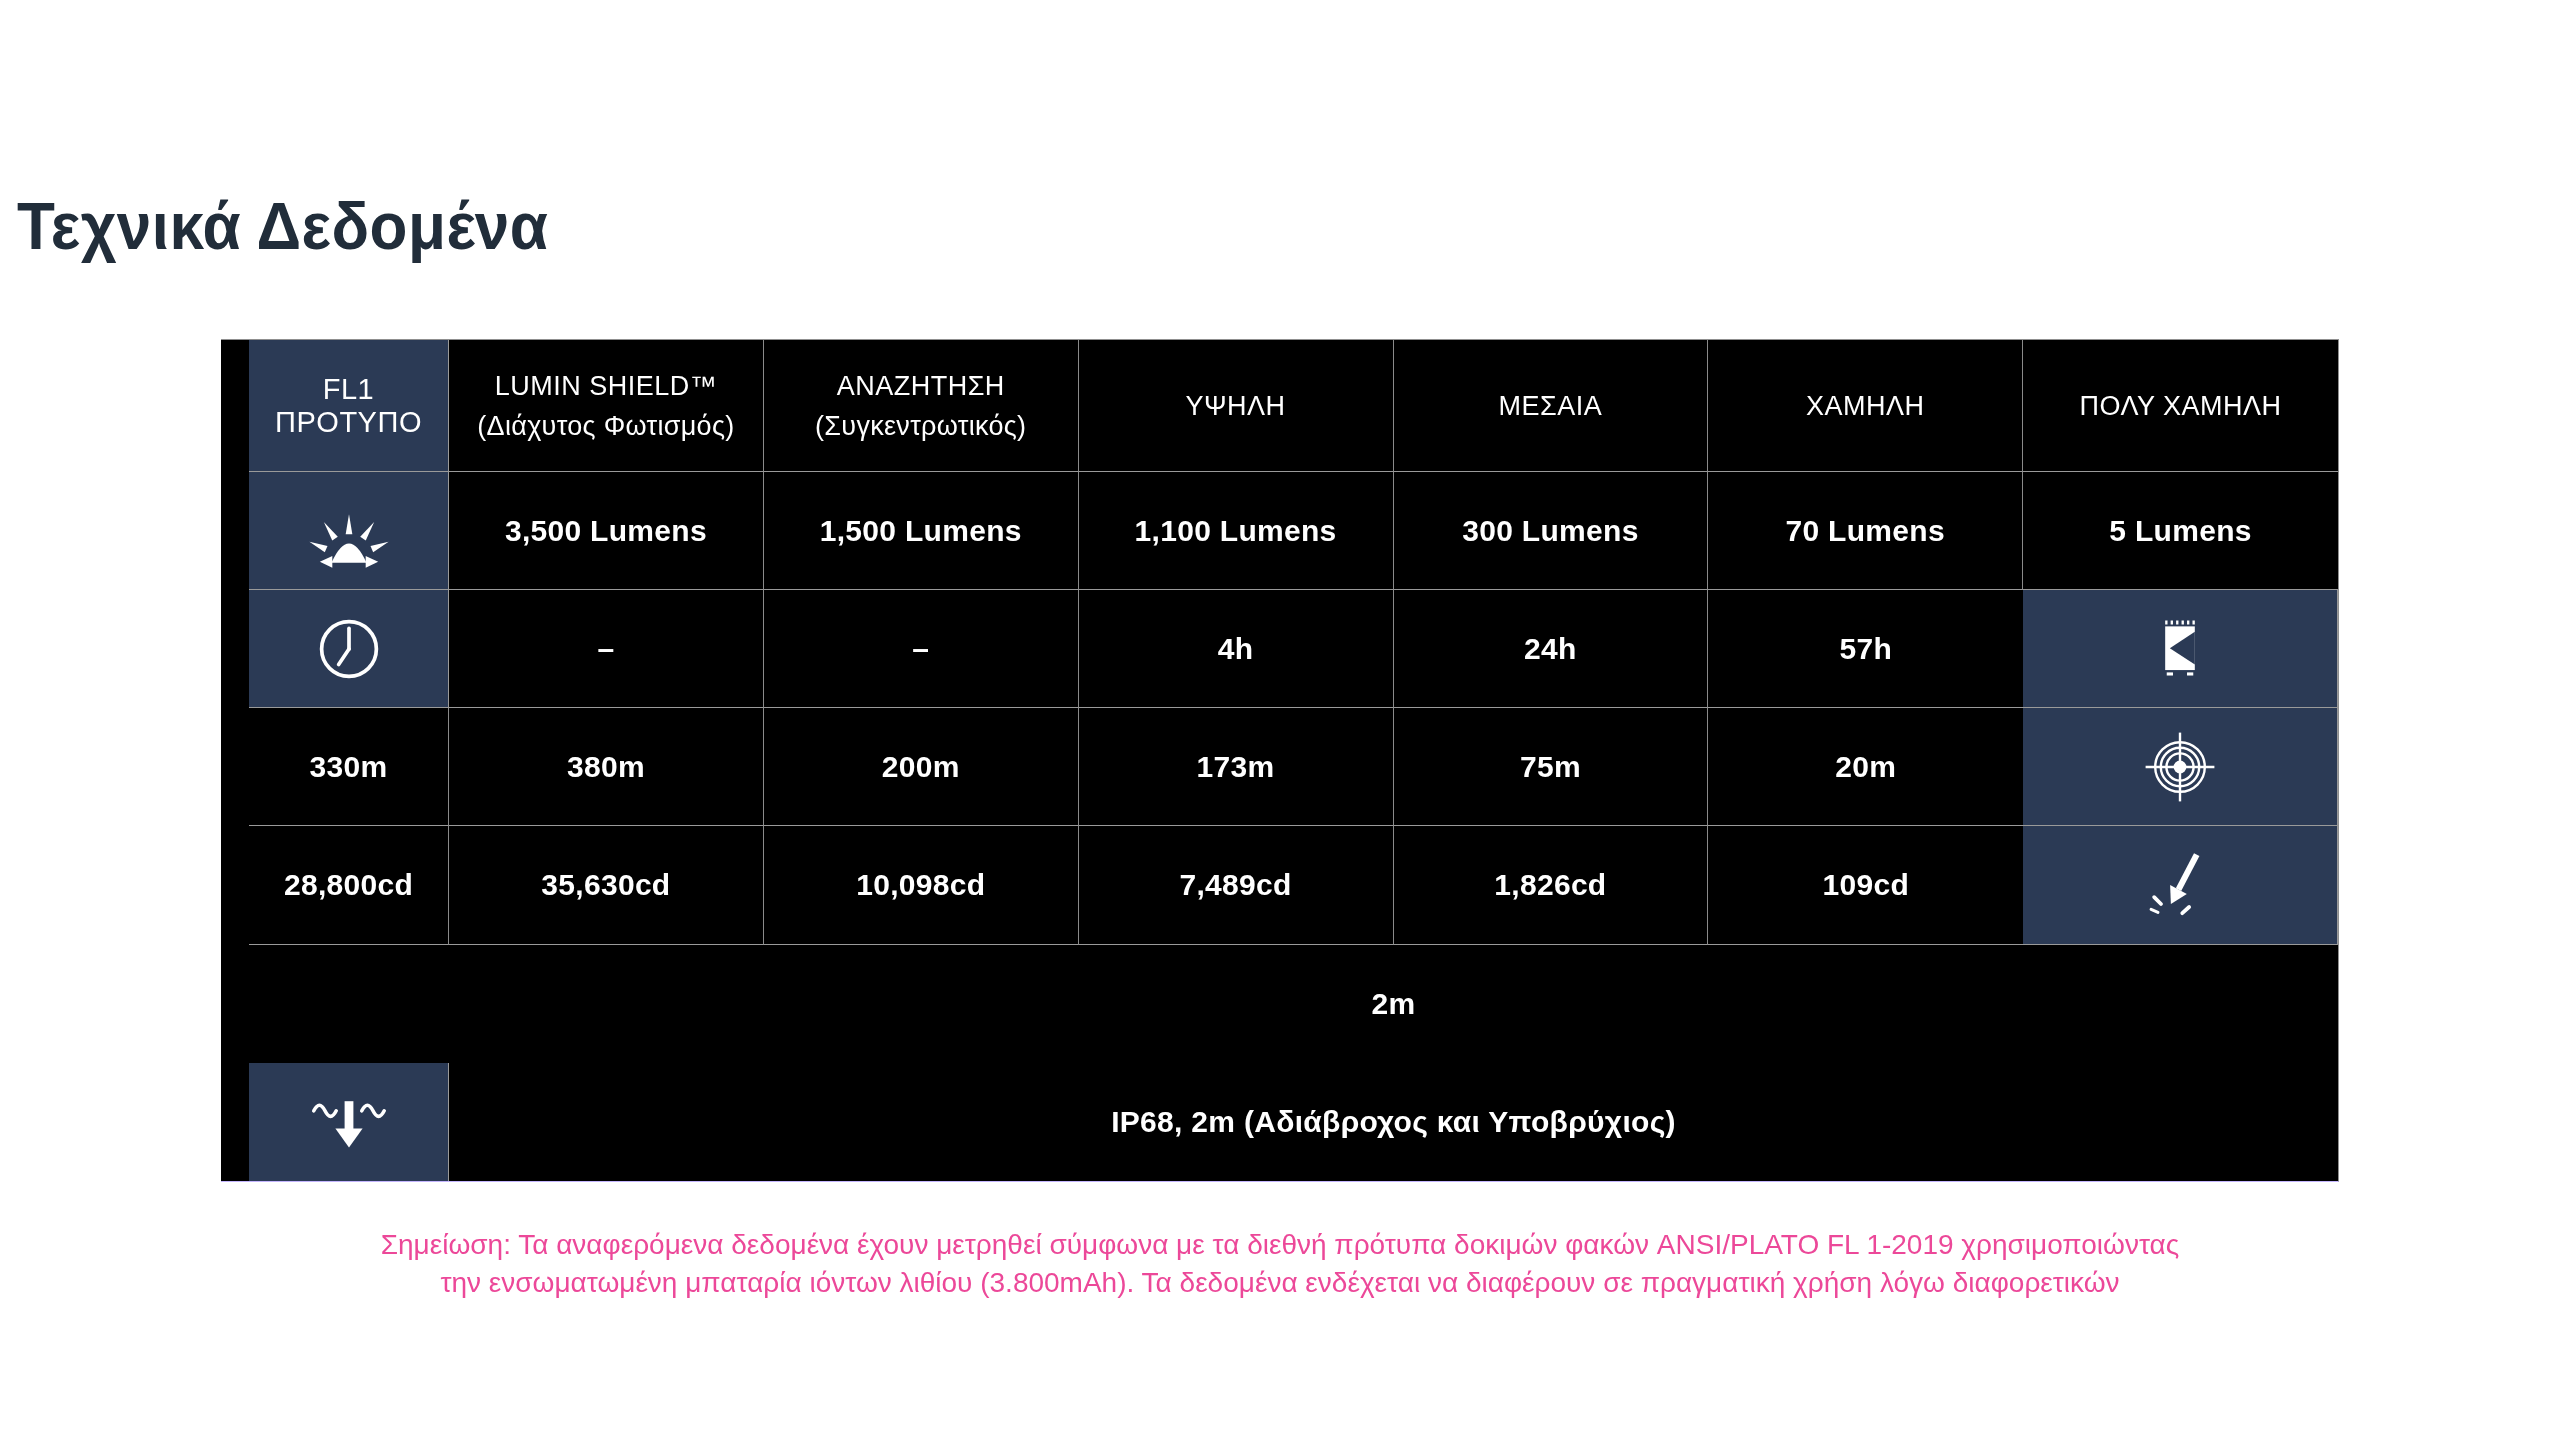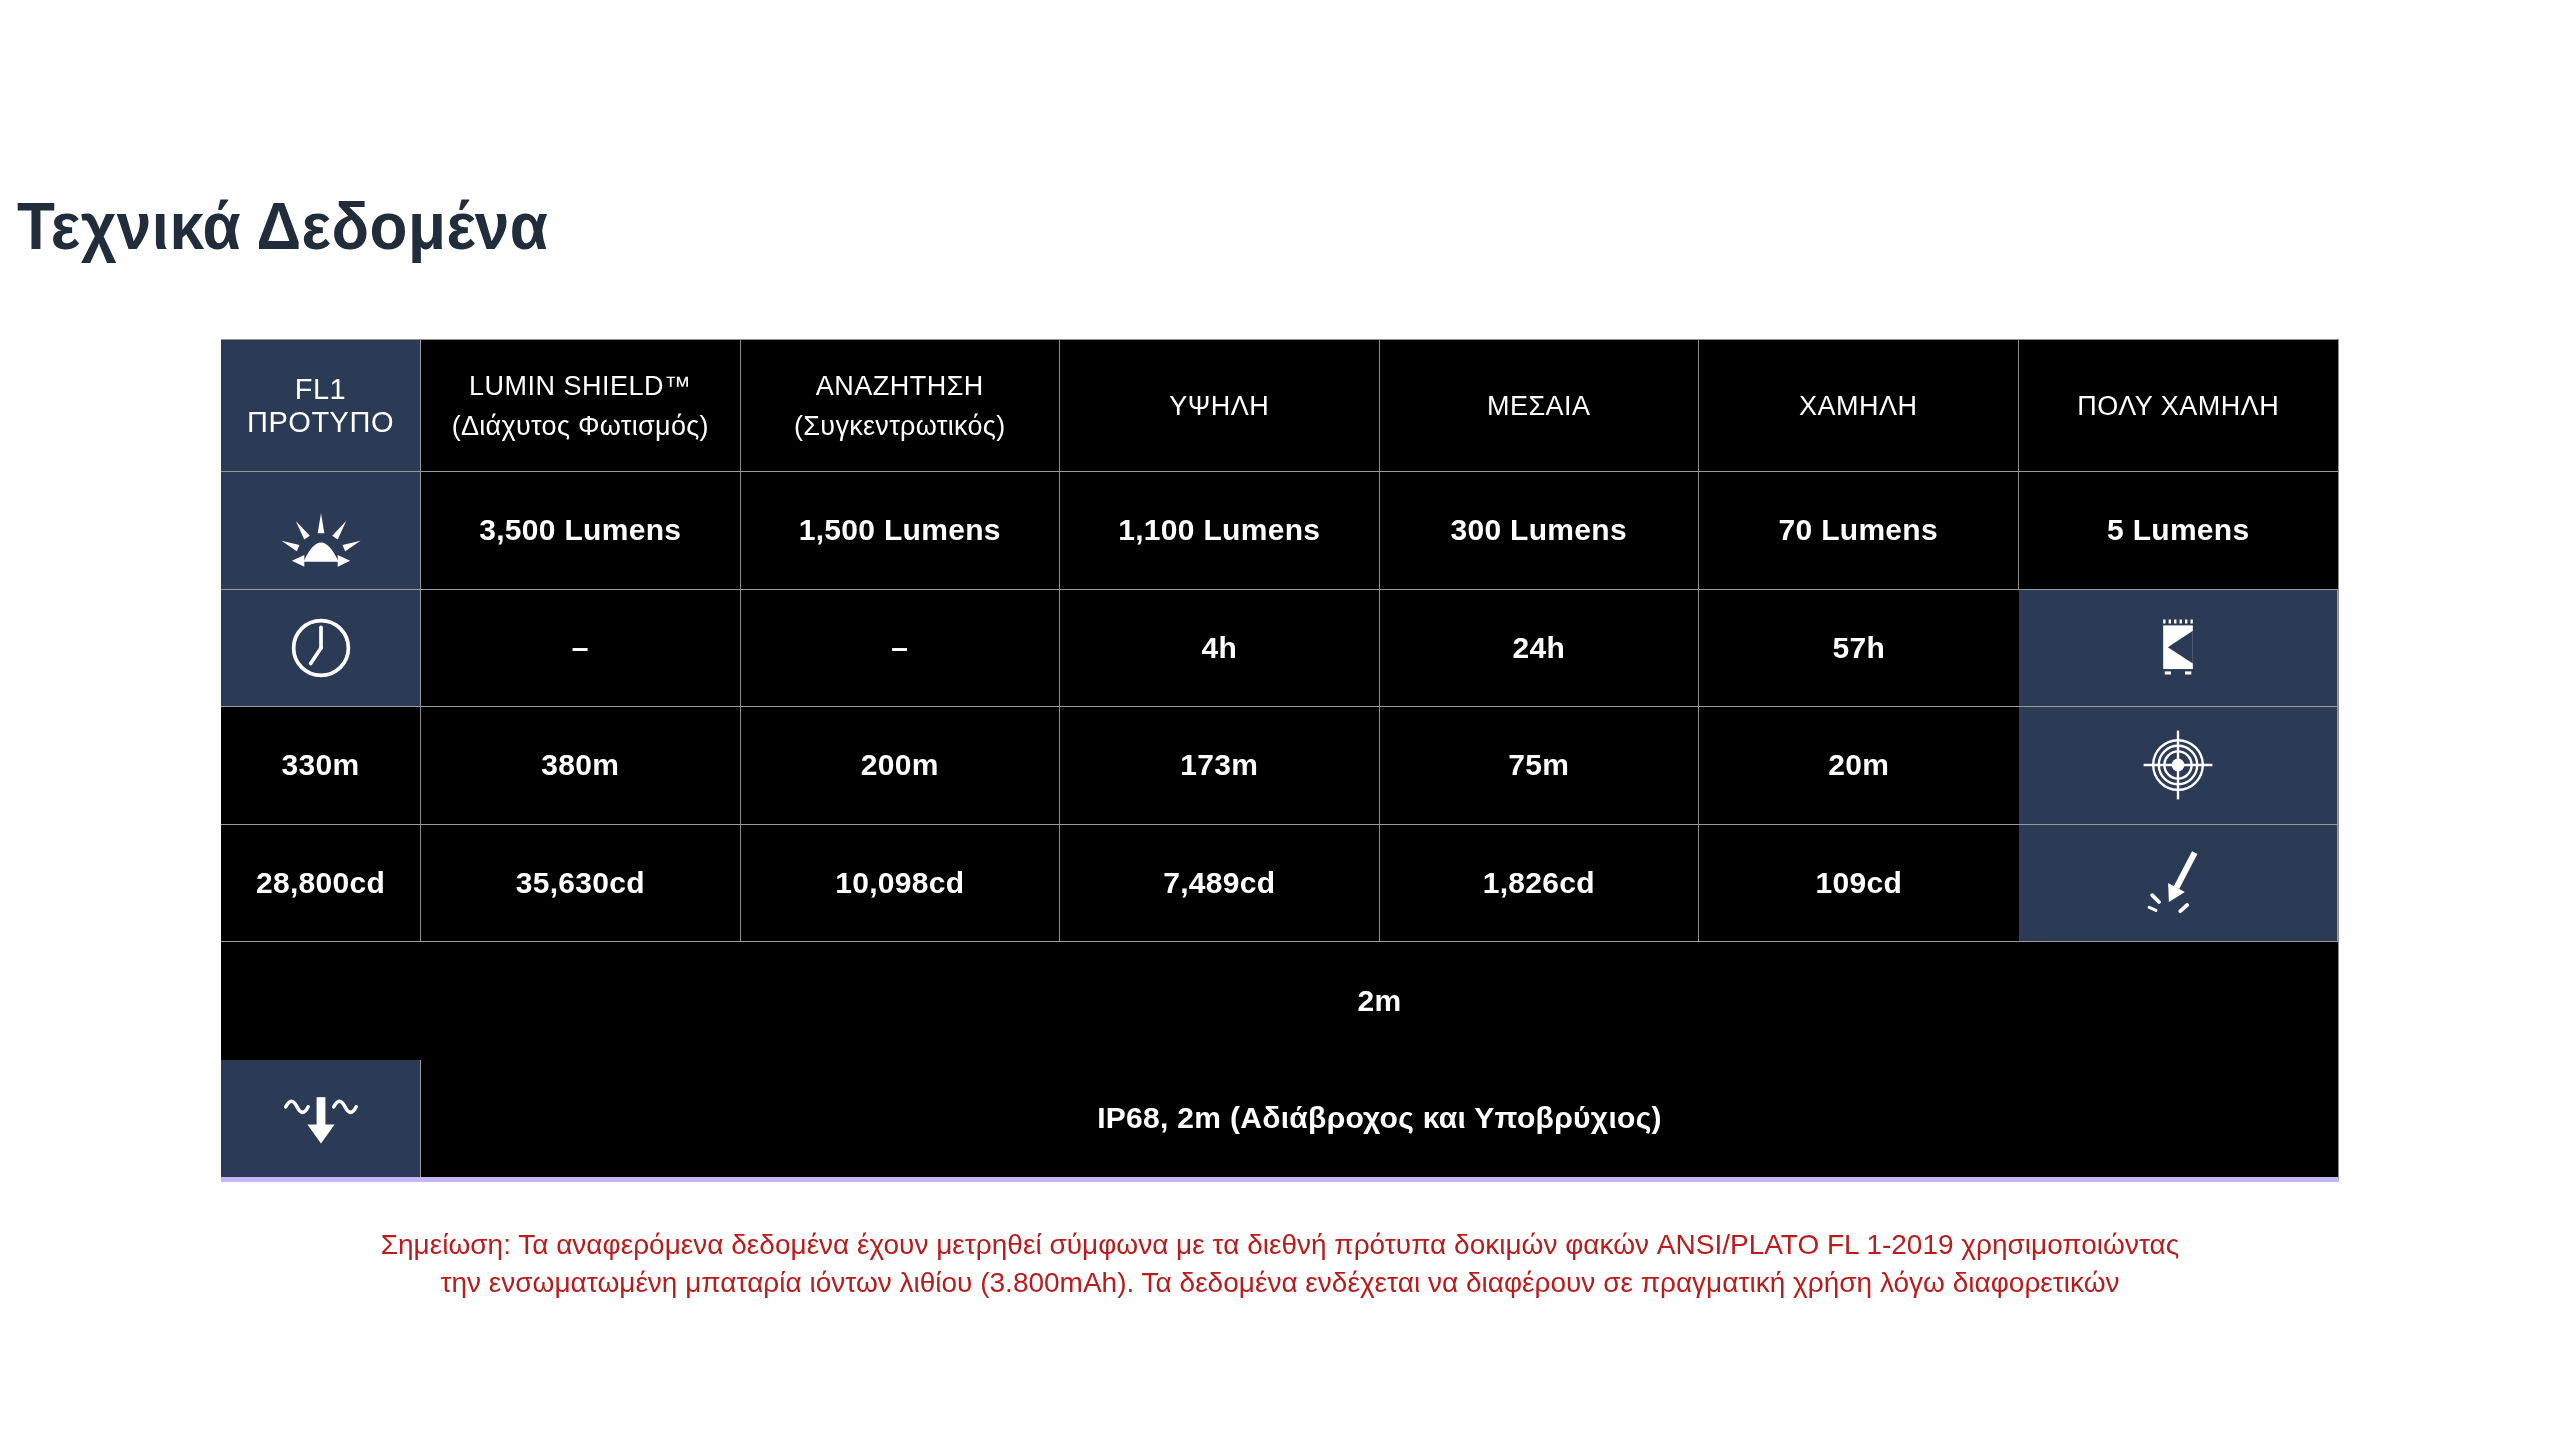--- a/index.html
+++ b/index.html
@@ -27,21 +27,22 @@
   
   .spec-table {
     position: absolute; left: 221px; top: 339px;
     width: 2118px; height: 843px;
     display: grid;
     grid-template-columns: 200px repeat(6, 1fr);
     grid-template-rows: 132px repeat(6, 1fr);
     background: #000000;
     border-top: 1px solid #8f8f8f;
     border-right: 1px solid #8f8f8f;
-    border-bottom: 5px solid #c4b5fd;
+    border-bottom: 1px solid #c4b5fd;
+    padding-left: 28px;
   }
   .cell {
     display: flex; align-items: center; justify-content: center;
     color: #ffffff; background: #000000;
     text-align: center;
   }
   .navy { background: #2b3a55; }
   .bb { border-bottom: 1px solid #9a9a9a; }
   .br { border-right: 1px solid #8a8a8a; }
   .vr { border-right: 1px solid #9a9a9a; } 
@@ -54,21 +55,21 @@
   .head-sub { font-size: 27px; letter-spacing: 0.3px; }
   .val { font-size: 30px; font-weight: 700; letter-spacing: 0.3px; }
   .span6 { grid-column: 2 / -1; }
 
   .icon-cell svg { display: block; }
 
   
   .note {
     position: absolute; top: 1226px; left: 0; width: 100%;
     text-align: center;
-    color: #b91c1c; font-size: 28px; line-height: 38px;
+    color: #ec4899; font-size: 28px; line-height: 38px;
     white-space: nowrap;
   }
 </style>
 </head>
 <body>
 
 <h1 class="title-wrap">
   <span class="title-text">Τεχνικά Δεδομένα</span>
 </h1>
 

